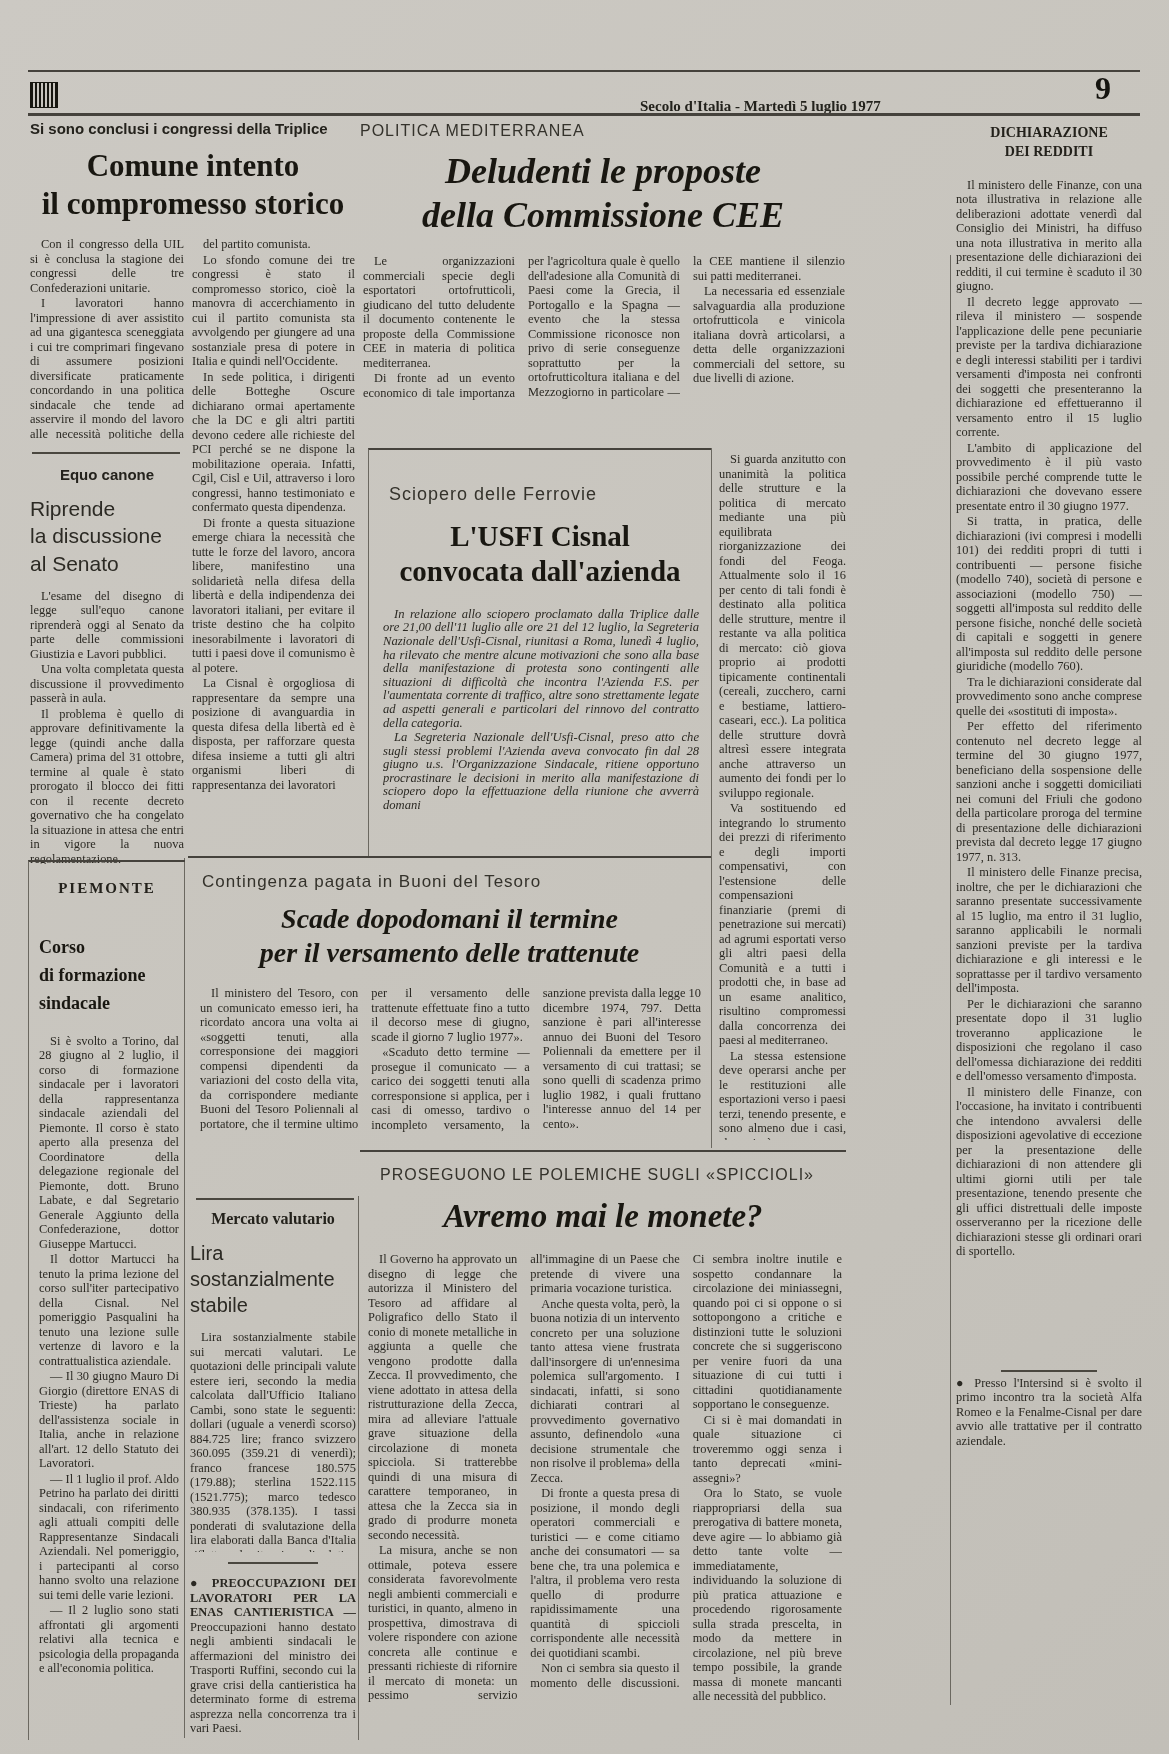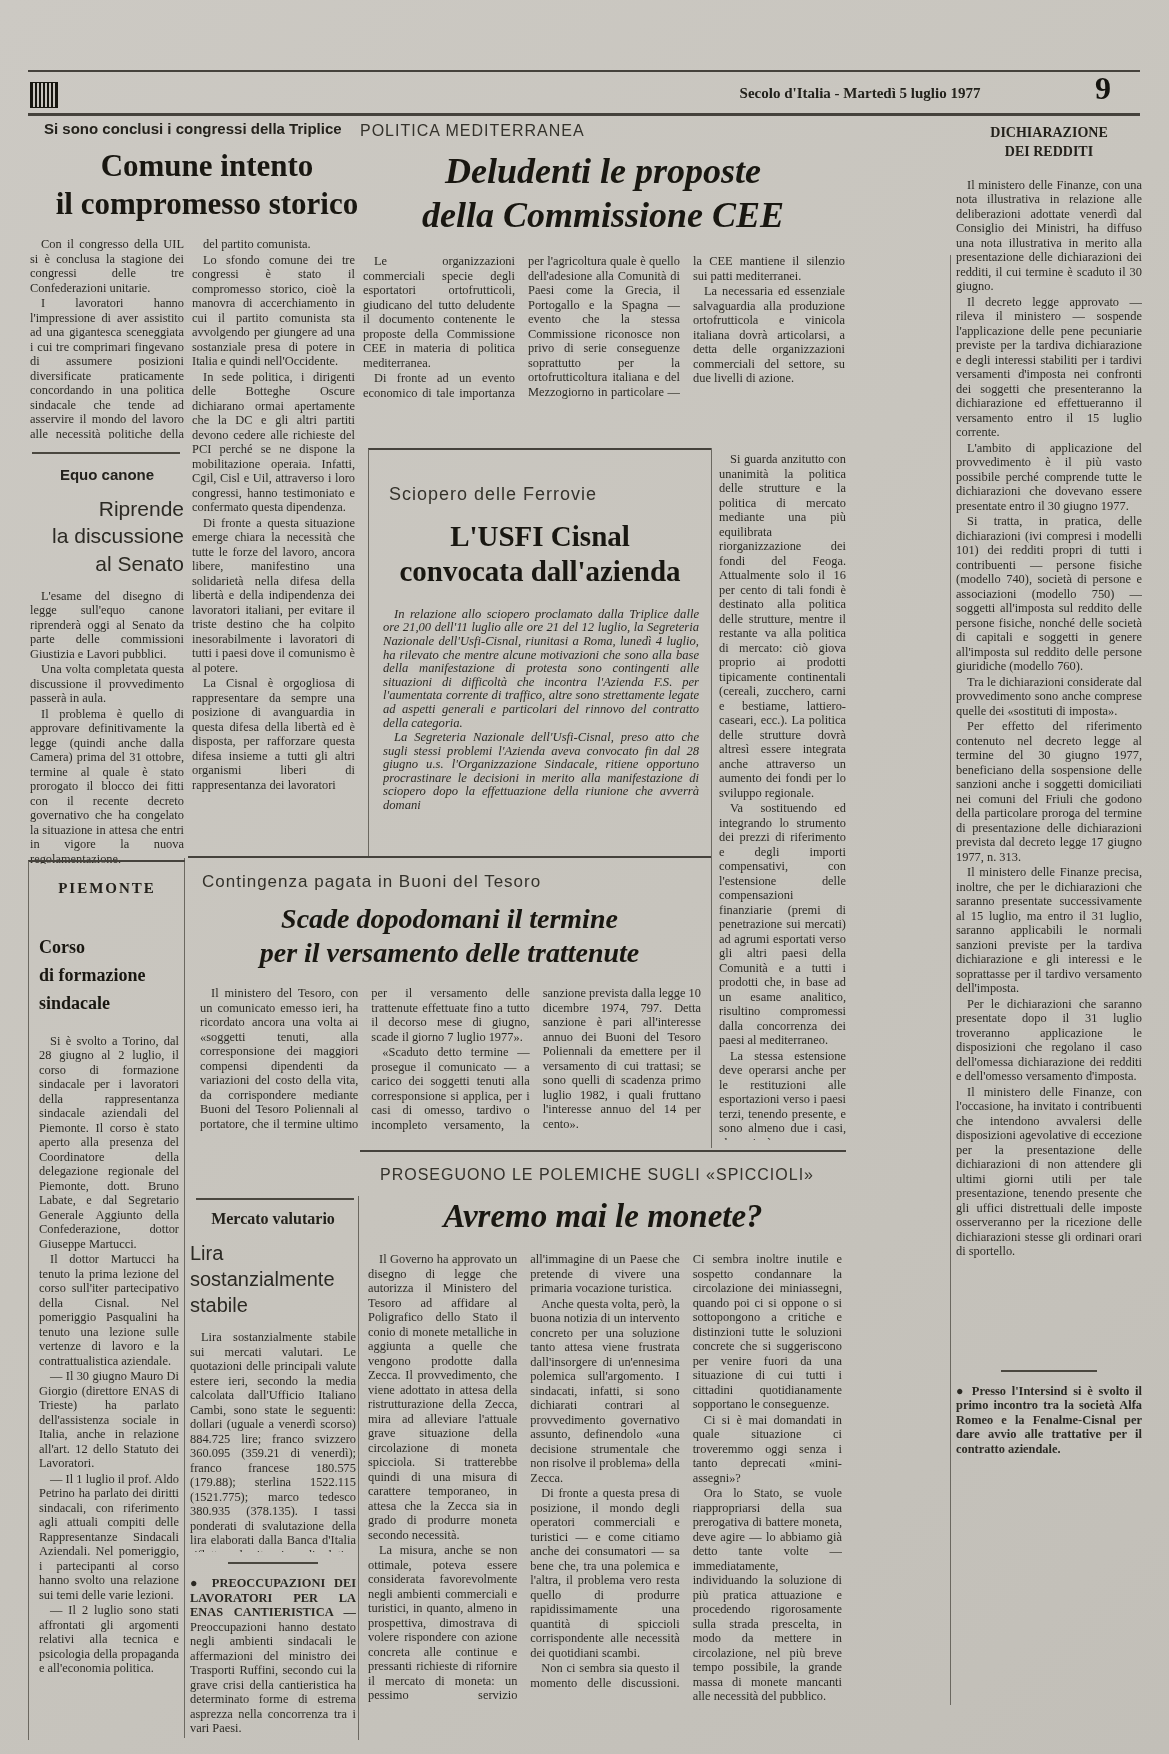--- a/index.html
+++ b/index.html
@@ -34,50 +34,50 @@
   .boxed{border-top:2px solid #45423c;border-left:1px solid #6b6860;}
   .bullet-lead{font-weight:bold;}
 </style>
 </head>
 <body>
 
 <div class="page">
 
   <div class="abs rule" style="left:28px;top:70px;width:1112px;height:2px;"></div>
   <div class="abs logo" style="left:30px;top:82px;width:26px;height:24px;"></div>
-  <div class="abs m-edition" style="left:640px;top:85px;width:440px;text-align:center;">Secolo d'Italia - Martedì 5 luglio 1977</div>
+  <div class="abs m-edition" style="left:640px;top:98px;width:440px;text-align:left;">Secolo d'Italia - Martedì 5 luglio 1977</div>
   <div class="abs m-pageno" style="left:1095px;top:70px;">9</div>
   <div class="abs rule" style="left:28px;top:113px;width:1112px;height:3px;"></div>
 
   <div class="abs vrule" style="left:184px;top:858px;height:880px;"></div>
   <div class="abs vrule" style="left:711px;top:448px;height:700px;"></div>
   <div class="abs vrule" style="left:950px;top:255px;height:1450px;"></div>
   <div class="abs vrule" style="left:358px;top:1196px;height:544px;"></div>
 
-  <div class="abs" style="left:44px;top:120px;width:326px;">
+  <div class="abs" style="left:30px;top:120px;width:326px;">
     <div class="kick-sans">Si sono conclusi i congressi della Triplice</div>
     <div class="hl-serif center" style="font-size:31px;margin-top:10px;">Comune intento
 il compromesso storico</div>
   </div>
   <div class="abs bodytxt" style="left:30px;top:237px;width:154px;height:202px;">
       <p>Con il congresso della UIL si è conclusa la stagione dei congressi delle tre Confederazioni unitarie.</p>
       <p>I lavoratori hanno l'impressione di aver assistito ad una gigantesca sceneggiata i cui tre comprimari fingevano di assumere posizioni diversificate praticamente concordando in una politica sindacale che tende ad asservire il mondo del lavoro alle necessità politiche della sinistra marxista e principalmente</p>
     </div>
   <div class="abs bodytxt" style="left:192px;top:237px;width:163px;height:556px;">
       <p>del partito comunista.</p>
       <p>Lo sfondo comune dei tre congressi è stato il compromesso storico, cioè la manovra di accerchiamento in cui il partito comunista sta avvolgendo per giungere ad una sostanziale presa di potere in Italia e quindi nell'Occidente.</p>
       <p>In sede politica, i dirigenti delle Botteghe Oscure dichiarano ormai apertamente che la DC e gli altri partiti devono cedere alle richieste del PCI perché se ne dispone la mobilitazione operaia. Infatti, Cgil, Cisl e Uil, attraverso i loro congressi, hanno testimoniato e confermato questa dipendenza.</p>
       <p>Di fronte a questa situazione emerge chiara la necessità che tutte le forze del lavoro, ancora libere, manifestino una solidarietà nella difesa della libertà e della indipendenza dei lavoratori italiani, per evitare il triste destino che ha colpito inesorabilmente i lavoratori di tutti i paesi dove il comunismo è al potere.</p>
       <p>La Cisnal è orgogliosa di rappresentare da sempre una posizione di avanguardia in questa difesa della libertà ed è disposta, per rafforzare questa difesa insieme a tutti gli altri organismi liberi di rappresentanza dei lavoratori</p>
     </div>
 
   <div class="abs divider" style="left:32px;top:452px;width:148px;"></div>
   <div class="abs" style="left:30px;top:466px;width:154px;">
     <div class="kick-sans center">Equo canone</div>
-    <div class="hl-sans-lt" style="font-size:21px;margin-top:12px;text-align:right;">Riprende
+    <div class="hl-sans-lt" style="font-size:21px;margin-top:12px;">Riprende
 la discussione
 al Senato</div>
     <div class="bodytxt" style="margin-top:12px;height:275px;">
         <p>L'esame del disegno di legge sull'equo canone riprenderà oggi al Senato da parte delle commissioni Giustizia e Lavori pubblici.</p>
         <p>Una volta completata questa discussione il provvedimento passerà in aula.</p>
         <p>Il problema è quello di approvare definitivamente la legge (quindi anche dalla Camera) prima del 31 ottobre, termine al quale è stato prorogato il blocco dei fitti con il recente decreto governativo che ha congelato la situazione in attesa che entri in vigore la nuova regolamentazione.</p>
       </div>
   </div>
 
   <div class="abs boxed" style="left:28px;top:860px;width:156px;height:878px;">
@@ -169,16 +169,16 @@
         <p>Il decreto legge approvato — rileva il ministero — sospende l'applicazione delle pene pecuniarie previste per la tardiva dichiarazione e degli interessi stabiliti per i tardivi versamenti d'imposta nei confronti dei soggetti che presenteranno la dichiarazione ed effettueranno il versamento entro il 15 luglio corrente.</p>
         <p>L'ambito di applicazione del provvedimento è il più vasto possibile perché comprende tutte le dichiarazioni che dovevano essere presentate entro il 30 giugno 1977.</p>
         <p>Si tratta, in pratica, delle dichiarazioni (ivi compresi i modelli 101) dei redditi propri di tutti i contribuenti — persone fisiche (modello 740), società di persone e associazioni (modello 750) — soggetti all'imposta sul reddito delle persone fisiche, nonché delle società di capitali e soggetti in genere all'imposta sul reddito delle persone giuridiche (modello 760).</p>
         <p>Tra le dichiarazioni considerate dal provvedimento sono anche comprese quelle dei «sostituti di imposta».</p>
         <p>Per effetto del riferimento contenuto nel decreto legge al termine del 30 giugno 1977, beneficiano della sospensione delle sanzioni anche i soggetti domiciliati nei comuni del Friuli che godono della particolare proroga del termine di presentazione delle dichiarazioni prevista dal decreto legge 17 giugno 1977, n. 313.</p>
         <p>Il ministero delle Finanze precisa, inoltre, che per le dichiarazioni che saranno presentate successivamente al 15 luglio, ma entro il 31 luglio, saranno applicabili le normali sanzioni previste per la tardiva dichiarazione e gli interessi e le soprattasse per il tardivo versamento dell'imposta.</p>
         <p>Per le dichiarazioni che saranno presentate dopo il 31 luglio troveranno applicazione le disposizioni che regolano il caso dell'omessa dichiarazione dei redditi e dell'omesso versamento d'imposta.</p>
         <p>Il ministero delle Finanze, con l'occasione, ha invitato i contribuenti che intendono avvalersi delle disposizioni agevolative di eccezione per la presentazione delle dichiarazioni di non attendere gli ultimi giorni utili per tale presentazione, tenendo presente che gli uffici distrettuali delle imposte osserveranno per la ricezione delle dichiarazioni stesse gli ordinari orari di sportello.</p>
       </div>
     <div class="divider" style="width:96px;margin:10px auto 0 auto;"></div>
-    <div class="bodytxt" style="margin-top:12px;height:120px;font-weight:bold;">● Presso l'Intersind si è svolto il primo incontro tra la società Alfa Romeo e la Fenalme-Cisnal per dare avvio alle trattative per il contratto aziendale.</div>
+    <div class="bodytxt" style="margin-top:4px;height:120px;">● Presso l'Intersind si è svolto il primo incontro tra la società Alfa Romeo e la Fenalme-Cisnal per dare avvio alle trattative per il contratto aziendale.</div>
   </div>
 
 </div>
 
 </body></html>

